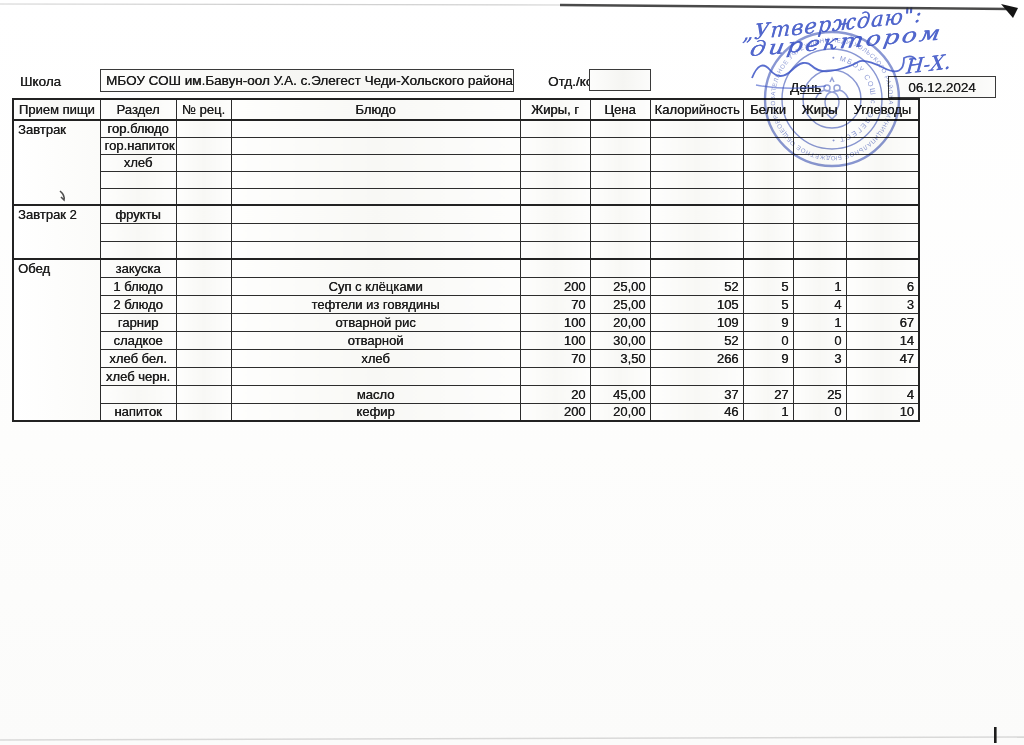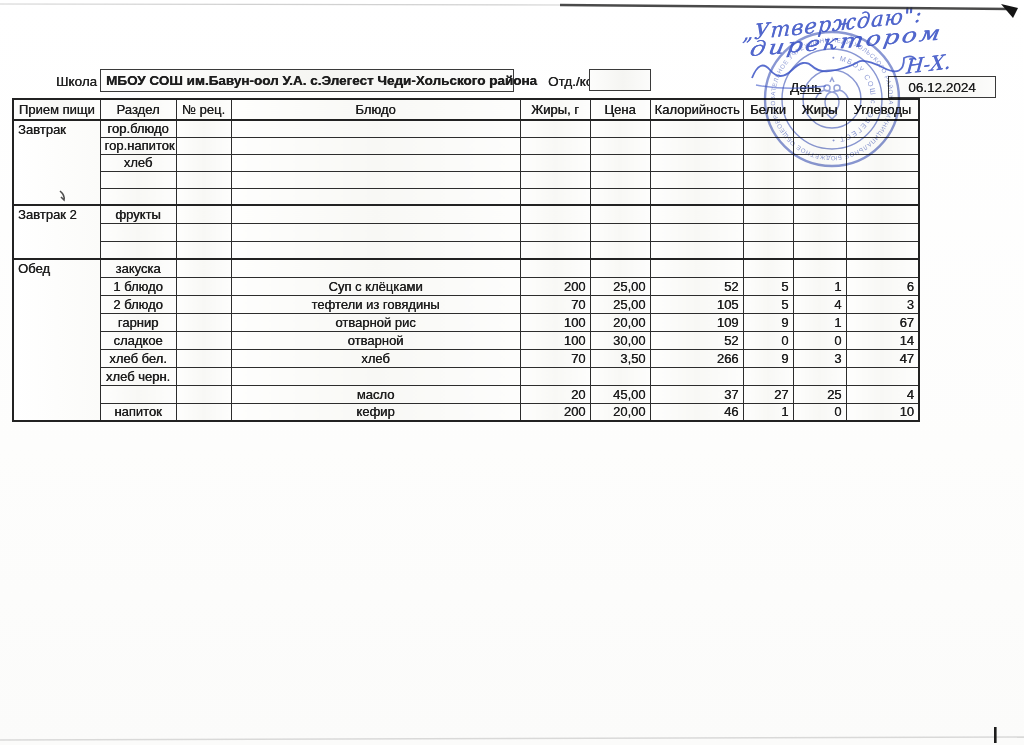--- a/index.html
+++ b/index.html
@@ -51,22 +51,22 @@
     <line x1="0" y1="4" x2="560" y2="5" stroke="#9a9a9a" stroke-width="1.2" opacity="0.45"></line>
     <line x1="560" y1="5" x2="1010" y2="9" stroke="#2b2b2b" stroke-width="2.4" opacity="0.85"></line>
     <polygon points="1001,4 1018,8 1013,18" fill="#141414"></polygon>
   </svg>
 
   <svg class="artifact" style="left:0;top:726px;" width="1024" height="19">
     <line x1="0" y1="14" x2="1024" y2="11" stroke="#c3c3c3" stroke-width="1.6" opacity="0.6"></line>
     <rect x="994" y="1" width="2.6" height="16" fill="#1d1d1d"></rect>
   </svg>
 
-  <div class="form-label ink" style="left:20px; top:74px;margin-left:36px;">Школа</div>
-  <div class="fbox" style="left:100px; top:69px; width:414px; height:23px;font-weight:bold;">
+  <div class="form-label ink" style="left:20px; top:74px;">Школа</div>
+  <div class="fbox" style="left:100px; top:69px; width:414px; height:23px;">
     <span class="ink">МБОУ СОШ им.Бавун-оол У.А. с.Элегест Чеди-Хольского района</span>
   </div>
   <div class="form-label ink" style="left:548px; top:74px;">Отд./корп</div>
   <div class="fbox" style="left:589px; top:69px; width:62px; height:22px;">
     <span></span>
   </div>
   <div class="form-label ink" style="left:790px; top:80px;text-decoration:underline;">День</div>
   <div class="fbox center" style="left:888px; top:76px; width:108px; height:22px;">
     <span class="ink">06.12.2024</span>
   </div>

